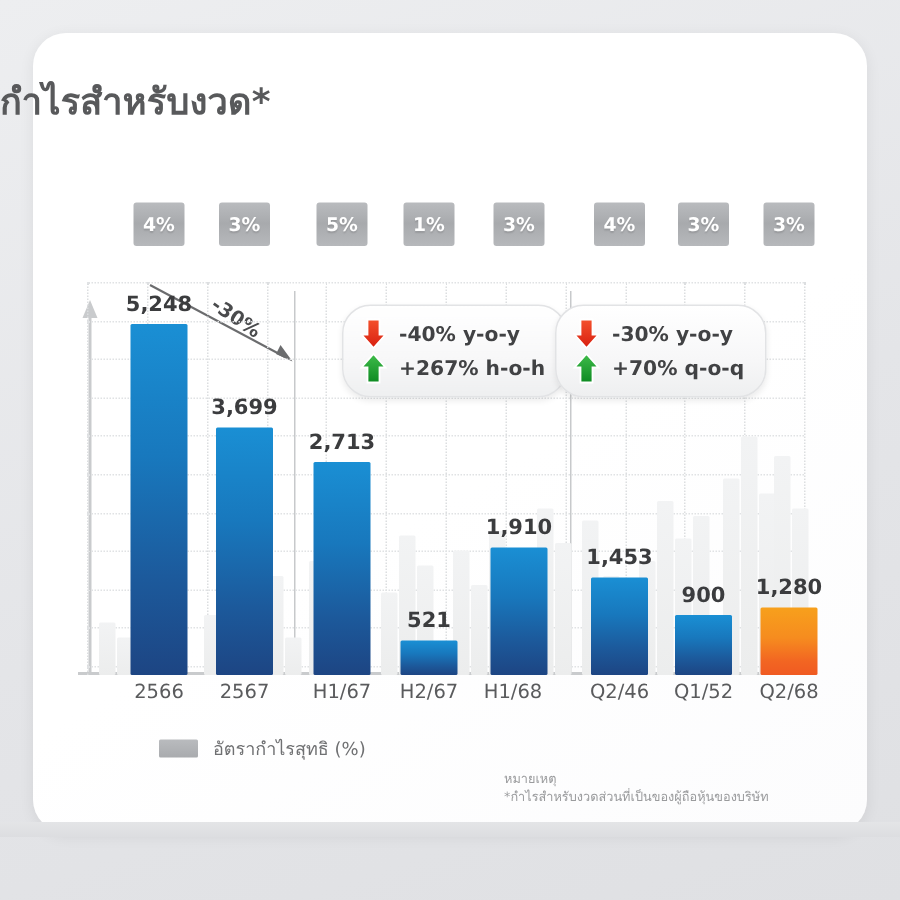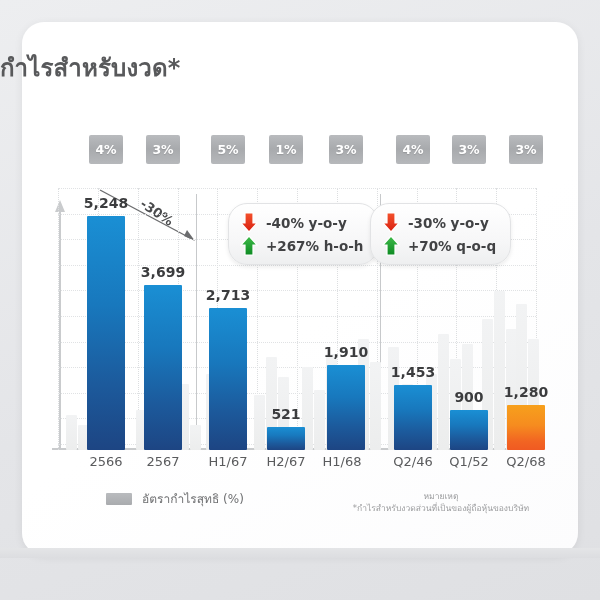--- a/index.html
+++ b/index.html
@@ -124,21 +124,21 @@
 
   
   .legend { position: absolute; left: 86px; top: 489px; display: flex; align-items: center; margin-left: 20px; }
   .legend-sw {
     width: 26px; height: 12px;
     background: linear-gradient(180deg,#b9bbbe,#a9abae);
     margin-right: 10px; border-radius: 1px;
   }
   .legend-tx { font-size: 12px; color: #6f7072; }
 
-  .note { position: absolute; left: 336px; top: 490px; width: 210px; text-align: center; }
+  .note { position: absolute; left: 336px; top: 514px; width: 210px; }
   .note-h { font-size: 8.5px; color: #9a9b9d; line-height: 1.45; }
   .note-b { font-size: 8.5px; color: #9a9b9d; line-height: 1.45; }
 
   
   .brand { position: absolute; left: 0; bottom: 0; width: 600px; height: 42px; overflow: hidden; }
   .brand-blue {
     position: absolute; left: 0; bottom: 0; width: 430px; height: 42px;
     background: linear-gradient(90deg,#0f6fb5 0%,#1484cd 60%,#1787d2 100%);
   }
   .brand-navy {

